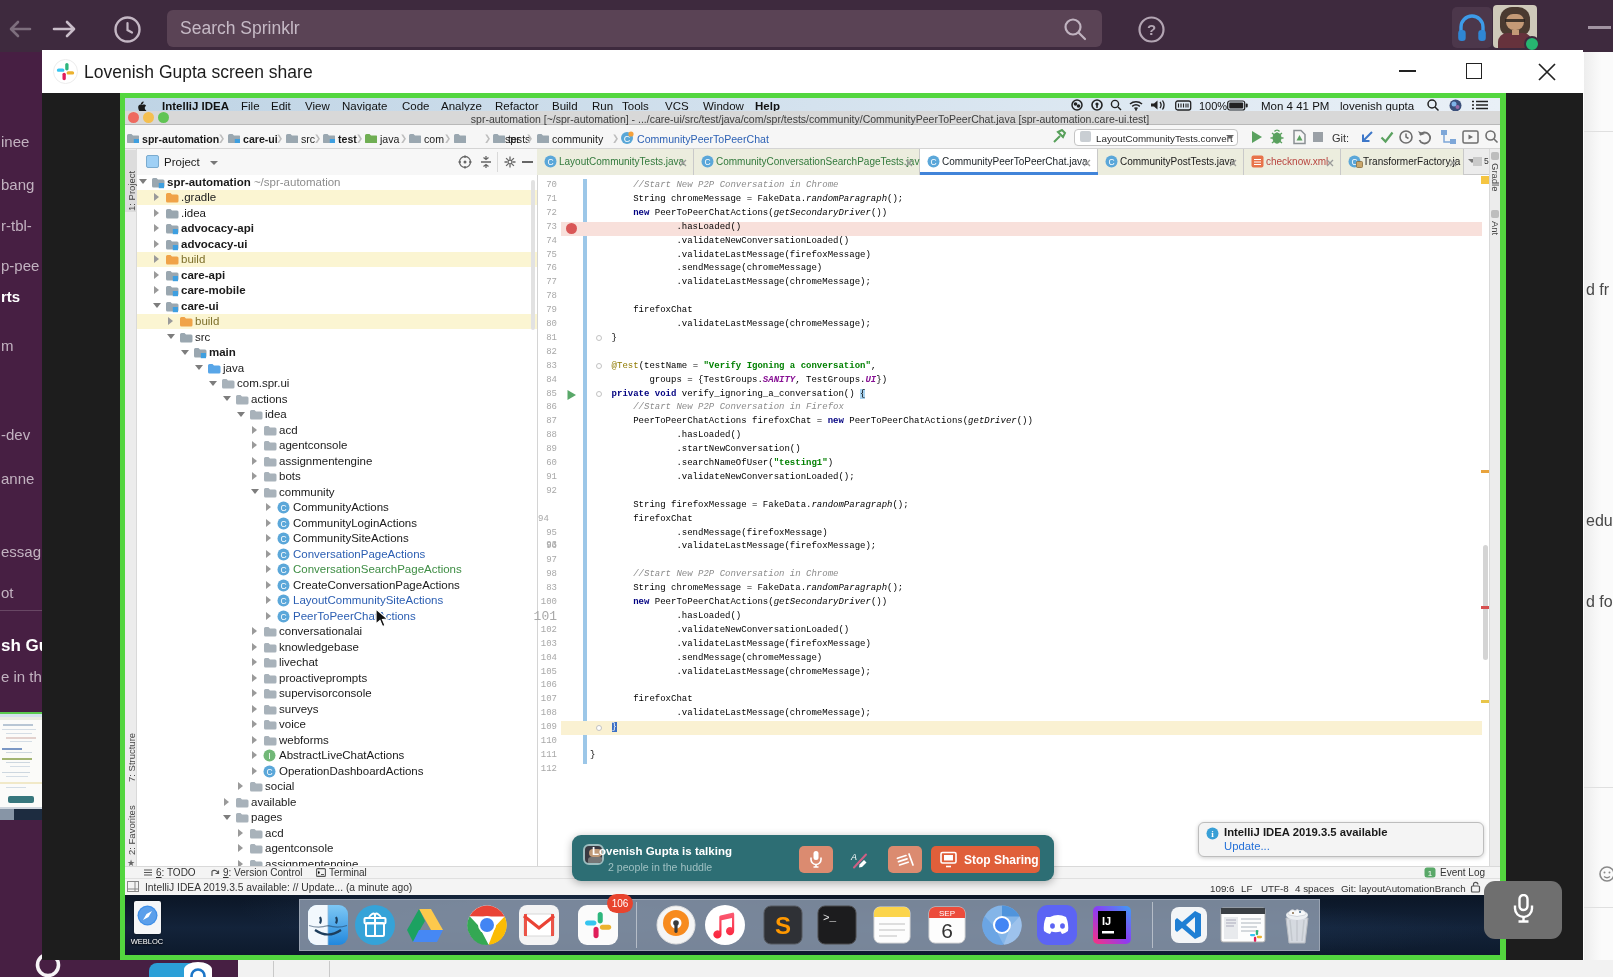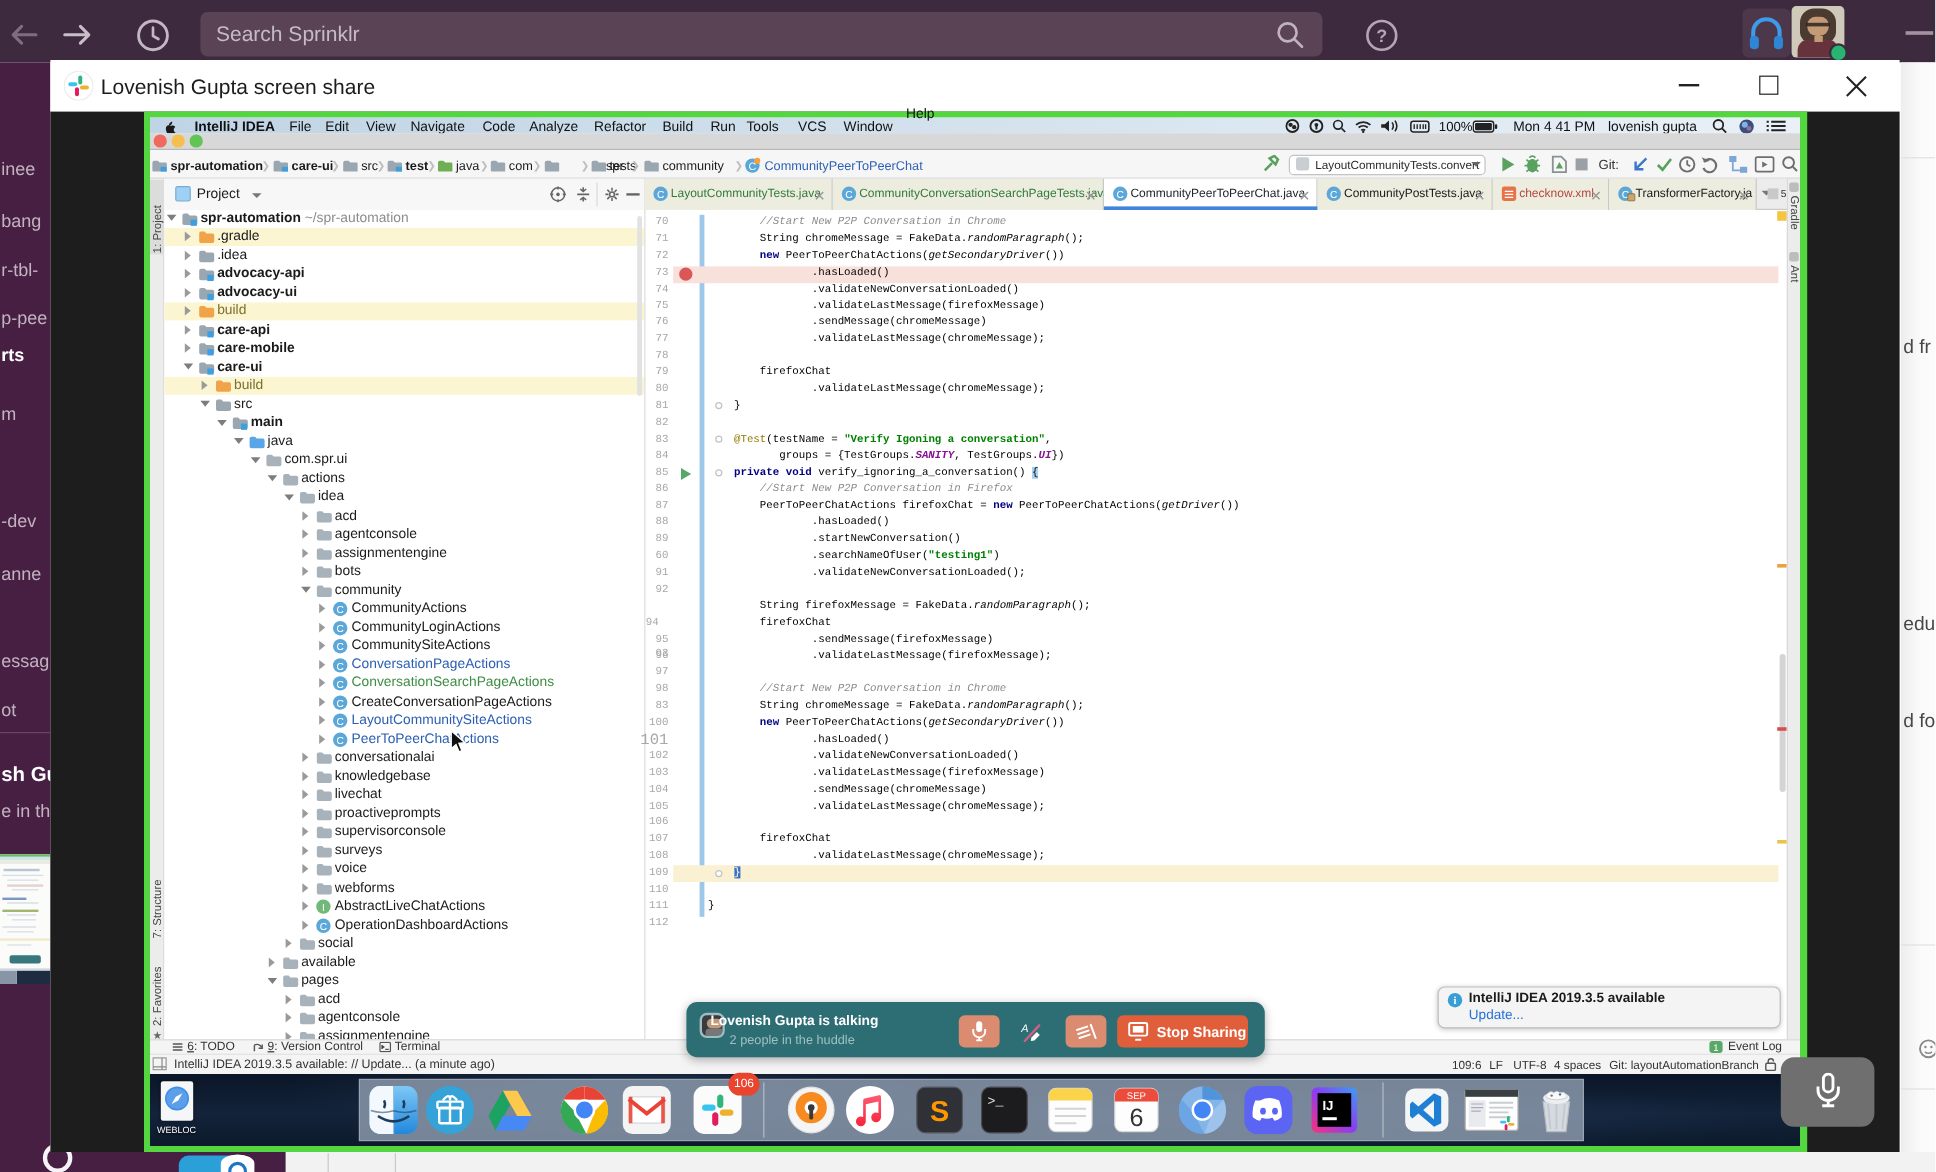--- a/index.html
+++ b/index.html
@@ -144,21 +144,21 @@
 <div class="a" style="left:305px;top:99.5px;font-size:11.5px;font-weight:normal;color:#111;white-space:nowrap;">View</div>
 <div class="a" style="left:342px;top:99.5px;font-size:11.5px;font-weight:normal;color:#111;white-space:nowrap;">Navigate</div>
 <div class="a" style="left:402px;top:99.5px;font-size:11.5px;font-weight:normal;color:#111;white-space:nowrap;">Code</div>
 <div class="a" style="left:441px;top:99.5px;font-size:11.5px;font-weight:normal;color:#111;white-space:nowrap;">Analyze</div>
 <div class="a" style="left:495px;top:99.5px;font-size:11.5px;font-weight:normal;color:#111;white-space:nowrap;">Refactor</div>
 <div class="a" style="left:552px;top:99.5px;font-size:11.5px;font-weight:normal;color:#111;white-space:nowrap;">Build</div>
 <div class="a" style="left:592px;top:99.5px;font-size:11.5px;font-weight:normal;color:#111;white-space:nowrap;">Run</div>
 <div class="a" style="left:622px;top:99.5px;font-size:11.5px;font-weight:normal;color:#111;white-space:nowrap;">Tools</div>
 <div class="a" style="left:665px;top:99.5px;font-size:11.5px;font-weight:normal;color:#111;white-space:nowrap;">VCS</div>
 <div class="a" style="left:703px;top:99.5px;font-size:11.5px;font-weight:normal;color:#111;white-space:nowrap;">Window</div>
-<div class="a" style="left:755px;top:89px;font-size:11.5px;font-weight:normal;color:#111;white-space:nowrap;">Help</div>
+<div class="a" style="left:755px;top:100px;font-size:11.5px;font-weight:bold;color:#111;white-space:nowrap;">Help</div>
 <svg class="a" style="left:1070px;top:99px" width="14" height="12">
       <circle cx="7" cy="6" r="5" stroke="#222" stroke-width="1.5" fill="none"></circle>
       <circle cx="5.5" cy="5" r="1.8" fill="#222"></circle>
       <circle cx="8.5" cy="7" r="1.8" fill="#222"></circle>
     </svg>
 <svg class="a" style="left:1090px;top:99px" width="14" height="12">
       <circle cx="7" cy="6" r="5" stroke="#222" stroke-width="1.6" fill="none"></circle>
       <circle cx="7" cy="5" r="1.6" fill="#222"></circle>
       <rect x="6.2" y="5.5" width="1.6" height="3.4" fill="#222"></rect>
     </svg>
@@ -196,20 +196,21 @@
       <circle cx="8.5" cy="8" r="2" fill="#b06fb0" opacity=".8"></circle>
     </svg>
 <svg class="a" style="left:1472px;top:100px" width="17" height="10">
       <path d="M4 1.5 H16 M4 5 H16 M4 8.5 H16" stroke="#222" stroke-width="1.7"></path>
       <path d="M0 1.5 H2 M0 5 H2 M0 8.5 H2" stroke="#222" stroke-width="1.7"></path>
     </svg>
 <div class="a" style="left:125px;top:111px;width:1375px;height:13.5px;background:#d8d8d8;border-bottom:1px solid #b8b8b8;"></div>
 <div class="a" style="left:128px;top:112px;width:11px;height:11px;border-radius:50%;background:#ee6a5f;"></div>
 <div class="a" style="left:143px;top:112px;width:11px;height:11px;border-radius:50%;background:#f5bf4f;"></div>
 <div class="a" style="left:158px;top:112px;width:11px;height:11px;border-radius:50%;background:#61c454;"></div>
+<div class="a" style="left:460px;top:112.5px;width:700px;height:11px;font-size:10.5px;color:#3c3c3c;text-align:center;white-space:nowrap;">spr-automation [~/spr-automation] - .../care-ui/src/test/java/com/spr/tests/community/CommunityPeerToPeerChat.java [spr-automation.care-ui.test]</div>
 <div class="a" style="left:125px;top:124.5px;width:1375px;height:24.5px;background:#f6f6f6;border-bottom:1px solid #d4d4d4;"></div>
 <svg class="a" style="left:126px;top:131.5px" width="13" height="11">
       <path d="M1 3.5 a1.5 1.5 0 0 1 1.5-1.5 H5.5 L7 3.5 H12 a1.5 1.5 0 0 1 1.5 1.5 V10 a1.5 1.5 0 0 1-1.5 1.5 H2.5 A1.5 1.5 0 0 1 1 10z" fill="#9aa7b0"></path>
       <rect x="7.8" y="7" width="5.2" height="5.2" fill="#3e9fe0"></rect>
     </svg>
 <div class="a" style="left:142px;top:132.5px;font-size:10.6px;font-weight:bold;color:#1a1a1a;white-space:nowrap;">spr-automation</div>
 <svg class="a" style="left:227px;top:131.5px" width="13" height="11">
       <path d="M1 3.5 a1.5 1.5 0 0 1 1.5-1.5 H5.5 L7 3.5 H12 a1.5 1.5 0 0 1 1.5 1.5 V10 a1.5 1.5 0 0 1-1.5 1.5 H2.5 A1.5 1.5 0 0 1 1 10z" fill="#9aa7b0"></path>
       <rect x="7.8" y="7" width="5.2" height="5.2" fill="#3e9fe0"></rect>
     </svg>

